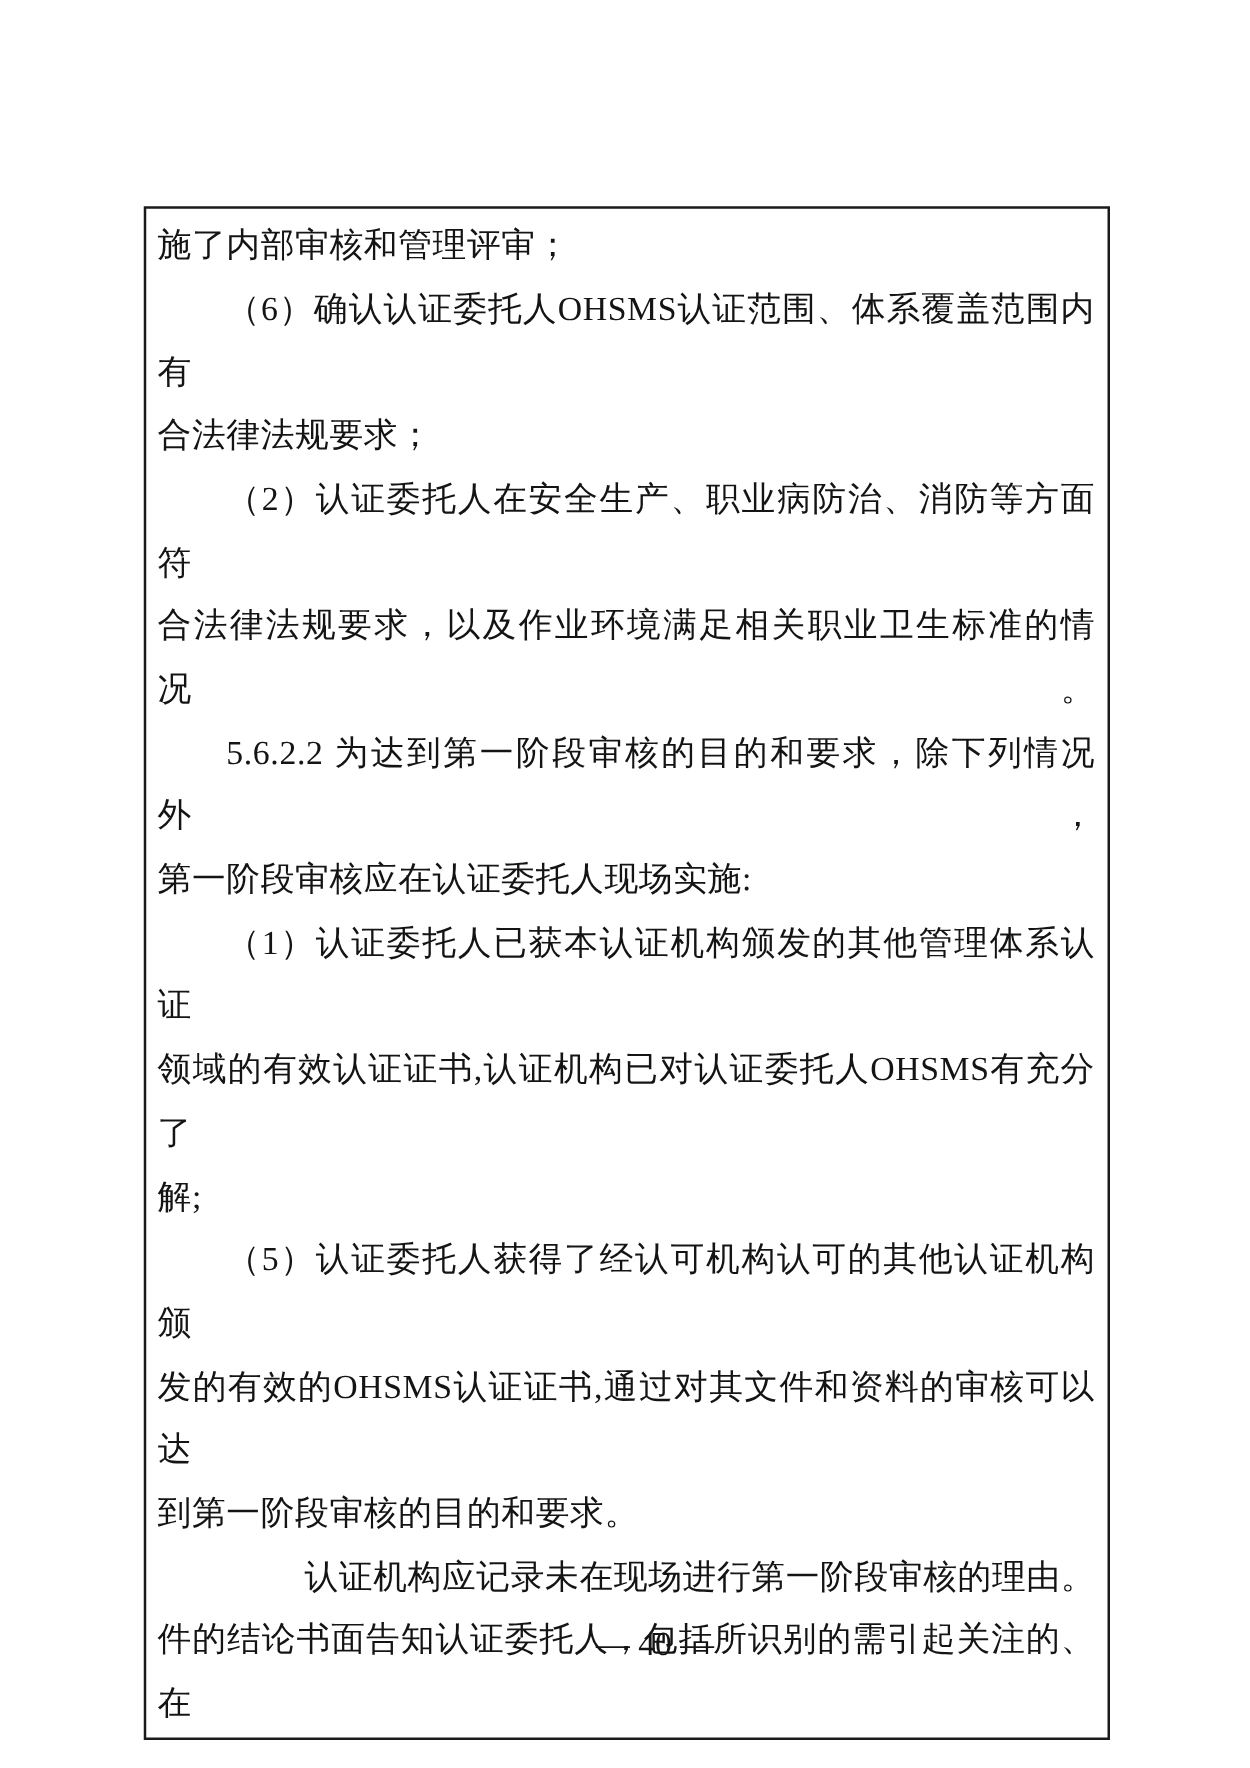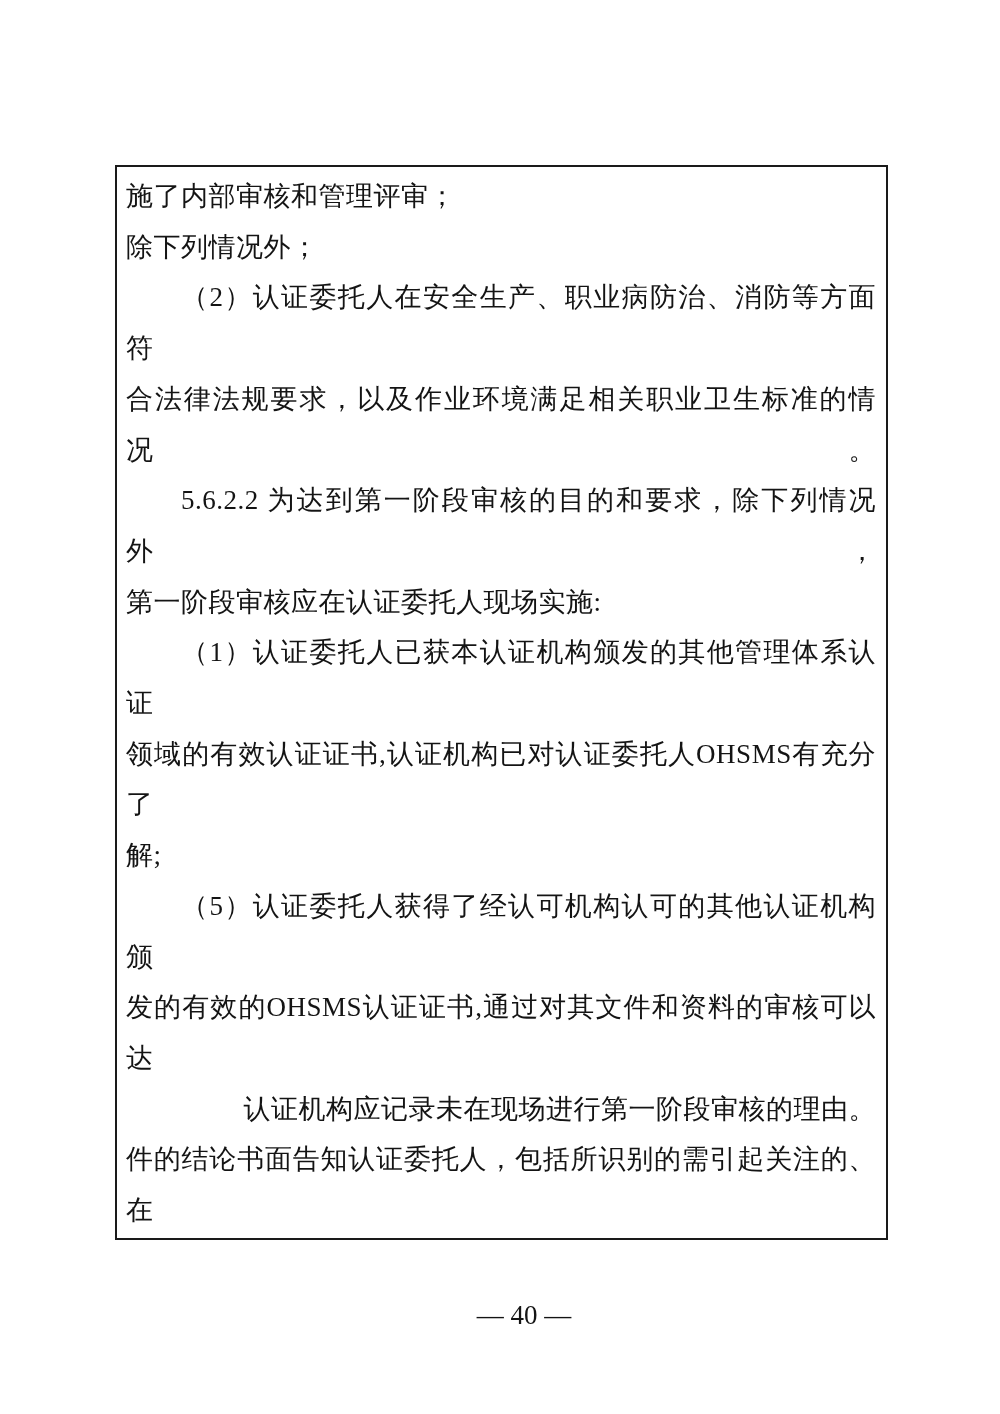--- a/index.html
+++ b/index.html
@@ -54,27 +54,29 @@
     line-height: 34px;
     color: #141414;
   }
 </style>
 </head>
 <body>
 
 <div class="page">
   <div class="content-box">
       <div class="line">施了内部审核和管理评审；</div>
-      <div class="line">除下列情况外；</div>
+      <div class="line indent j">（6）确认认证委托人OHSMS认证范围、体系覆盖范围内有</div>
+      <div class="line">合法律法规要求；</div>
       <div class="line indent j">（2）认证委托人在安全生产、职业病防治、消防等方面符</div>
       <div class="line j">合法律法规要求，以及作业环境满足相关职业卫生标准的情况。</div>
       <div class="line indent j">5.6.2.2 为达到第一阶段审核的目的和要求，除下列情况外，</div>
       <div class="line">第一阶段审核应在认证委托人现场实施:</div>
       <div class="line indent j">（1）认证委托人已获本认证机构颁发的其他管理体系认证</div>
       <div class="line j">领域的有效认证证书,认证机构已对认证委托人OHSMS有充分了</div>
       <div class="line">解;</div>
       <div class="line indent j">（5）认证委托人获得了经认可机构认可的其他认证机构颁</div>
       <div class="line j">发的有效的OHSMS认证证书,通过对其文件和资料的审核可以达</div>
+      <div class="line">到第一阶段审核的目的和要求。</div>
       <div class="line indent">认证机构应记录未在现场进行第一阶段审核的理由。</div>
       <div class="line j">件的结论书面告知认证委托人，包括所识别的需引起关注的、在</div>
     </div>
   <div class="footer">— 40 —</div>
 </div>
 
 </body></html>

